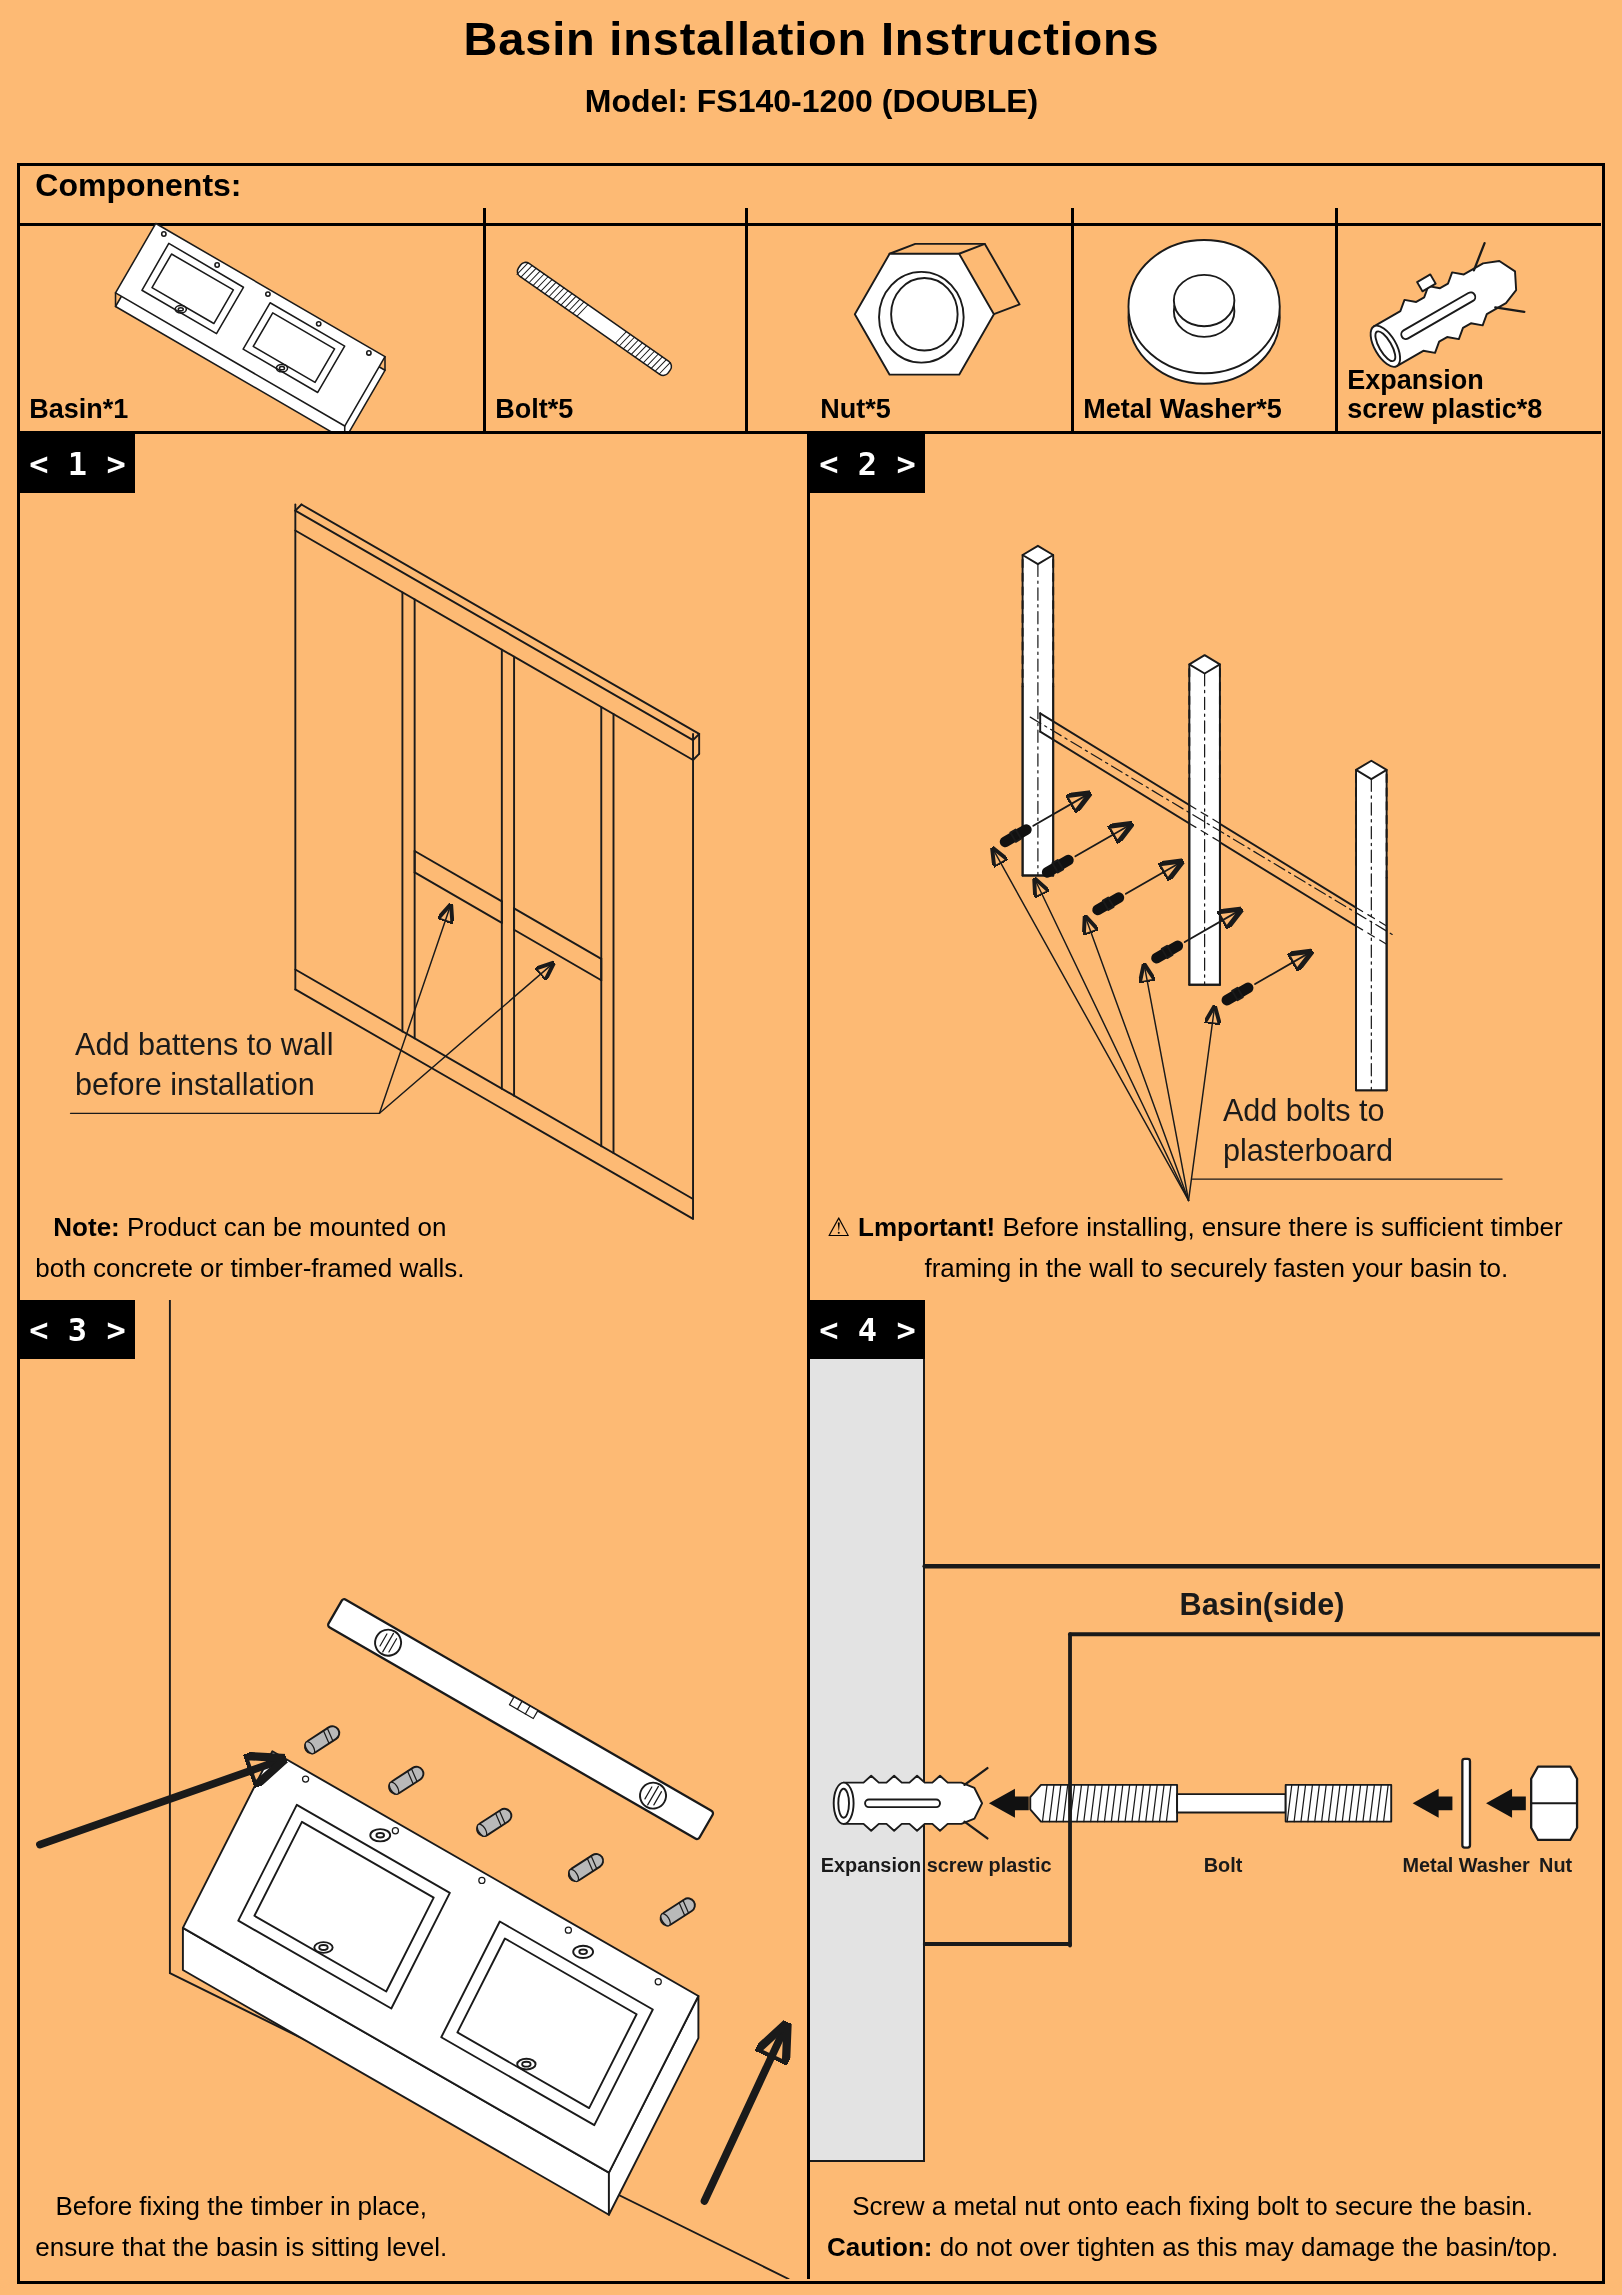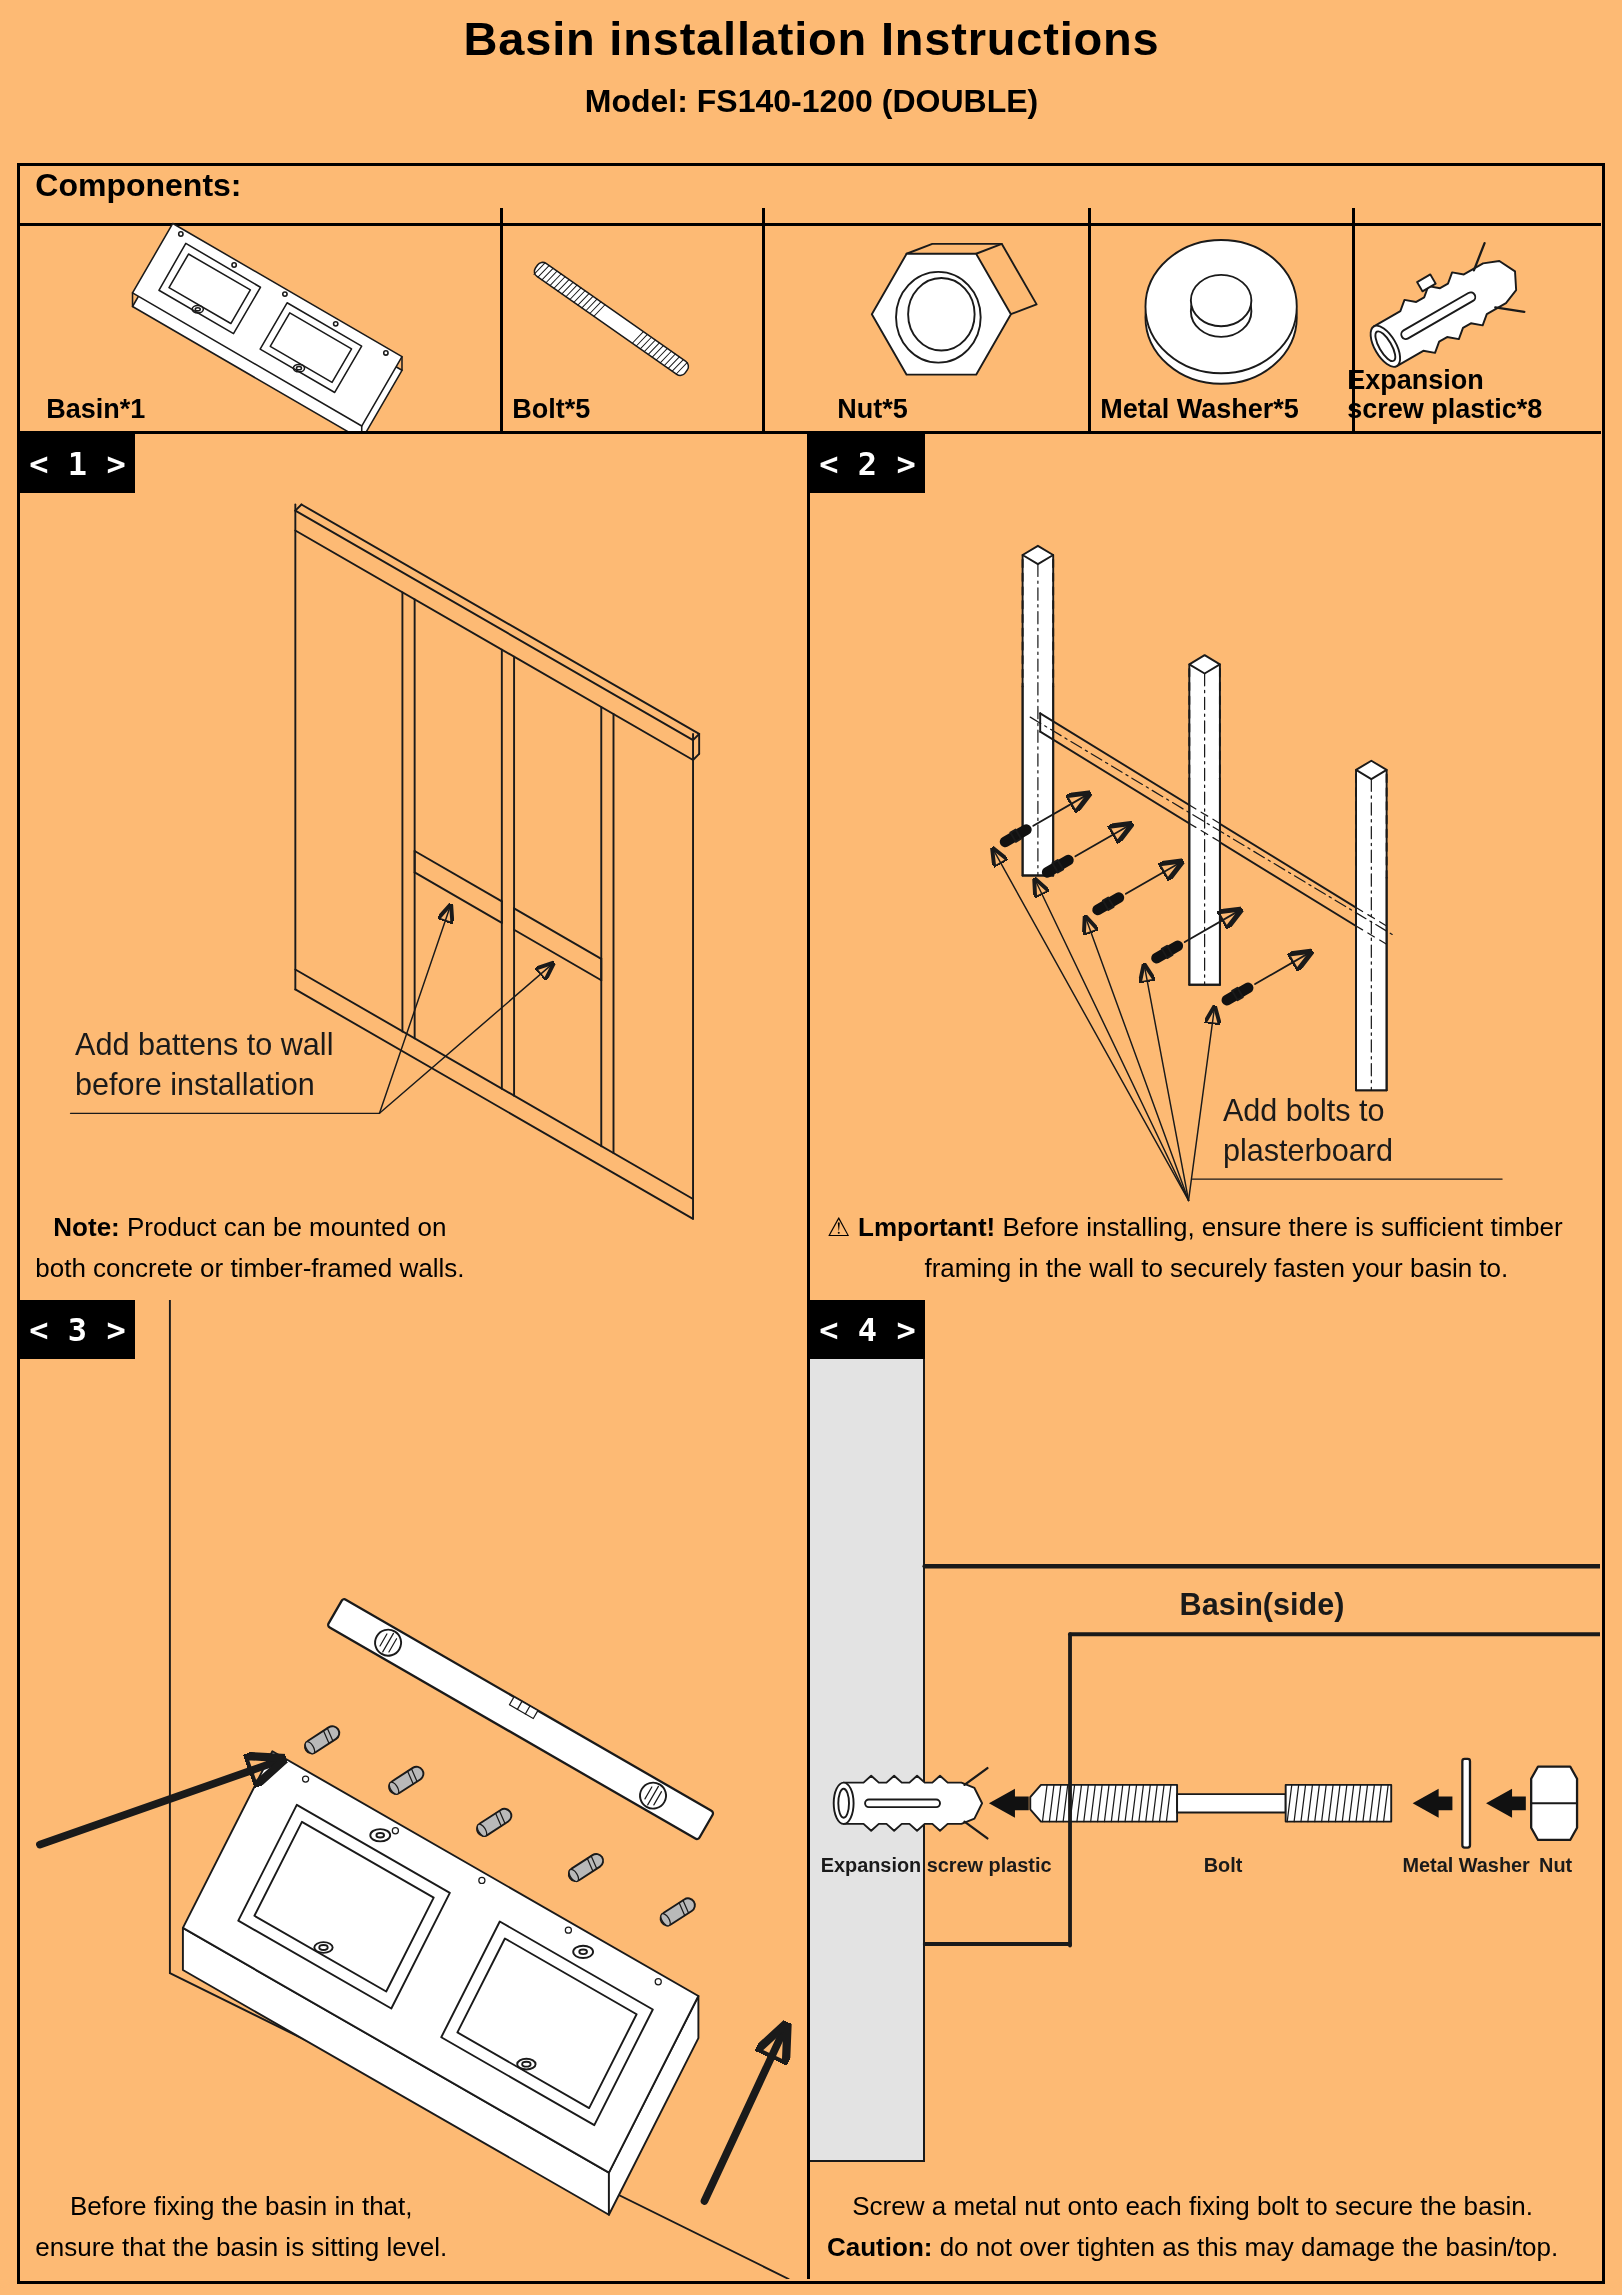--- a/index.html
+++ b/index.html
@@ -15,21 +15,21 @@
               border:3.8px solid #000; box-sizing:border-box; }
   .inner { position:absolute; left:0; top:0; width:1581px; height:2113px; }
 
   .comp-header { position:absolute; left:0; top:0; width:1581px; height:60px;
                  border-bottom:3.1px solid #000; box-sizing:border-box;
                  font-size:32px; font-weight:bold; padding-left:15.3px; line-height:38px; }
 
   .comp-row { position:absolute; left:0; top:42px; width:1581px; height:226px;
               border-bottom:3.1px solid #000; box-sizing:border-box; }
   .comp-cell { position:absolute; top:0; height:223px; box-sizing:border-box; }
-  .comp-cell.bdr { border-right:3.1px solid #000;margin-left:17px; }
+  .comp-cell.bdr { border-right:3.1px solid #000; }
   .comp-art { position:absolute; left:0; top:0; width:100%; height:100%; }
   .comp-label { position:absolute; left:9.2px; bottom:6.1px; font-size:27px; font-weight:bold; line-height:31px; }
 
   .sec { position:absolute; box-sizing:border-box; }
   .badge { position:absolute; top:0; left:0; width:115px; height:59px; background:#000; color:#fff;
            display:flex; align-items:center; justify-content:center;
            font-family:"DejaVu Sans Mono", monospace; font-weight:bold; font-size:32px; z-index:5; }
   .diagram { position:absolute; left:0; top:0; }
 
   .cap { position:absolute; font-size:26px; line-height:41px; color:#000; z-index:4;text-align:center; }
@@ -407,21 +407,21 @@
             <circle class="thin" cx="373.4" cy="626.4" r="4"></circle>
               <circle class="thin" cx="490.8" cy="693.9" r="4"></circle>
             <circle class="thin" cx="603.9" cy="758.9" r="4"></circle>
               <circle class="thin" cx="717" cy="823.9" r="4"></circle>
             <circle class="thin" cx="834.5" cy="891.4" r="4"></circle>
           </g>
           <line class="bigarrow" x1="26" y1="712" x2="340" y2="602" marker-end="url(#ah-big)"></line>
           <line class="bigarrow" x1="895" y1="1178" x2="1000" y2="952" marker-end="url(#ah-big)"></line>
         </svg>
         <div class="cap" style="left:15.3px; bottom:10.7px;">
-          <div>Before fixing the basin in that,</div>
+          <div>Before fixing the timber in place,</div>
           <div>ensure that the basin is sitting level.</div>
         </div>
       </div>
 
       <div class="sec" style="left:790px; top:1134px; width:790px; height:979px;">
         <div class="graybar"></div>
         <div class="badge">&lt; 4 &gt;</div>
         <svg class="diagram art" width="790" height="979" viewBox="0 0 1033 1280">
           <line class="xthick" x1="150" y1="348" x2="1033" y2="348"></line>
           <text class="svgside" x="591" y="412" text-anchor="middle">Basin(side)</text>

